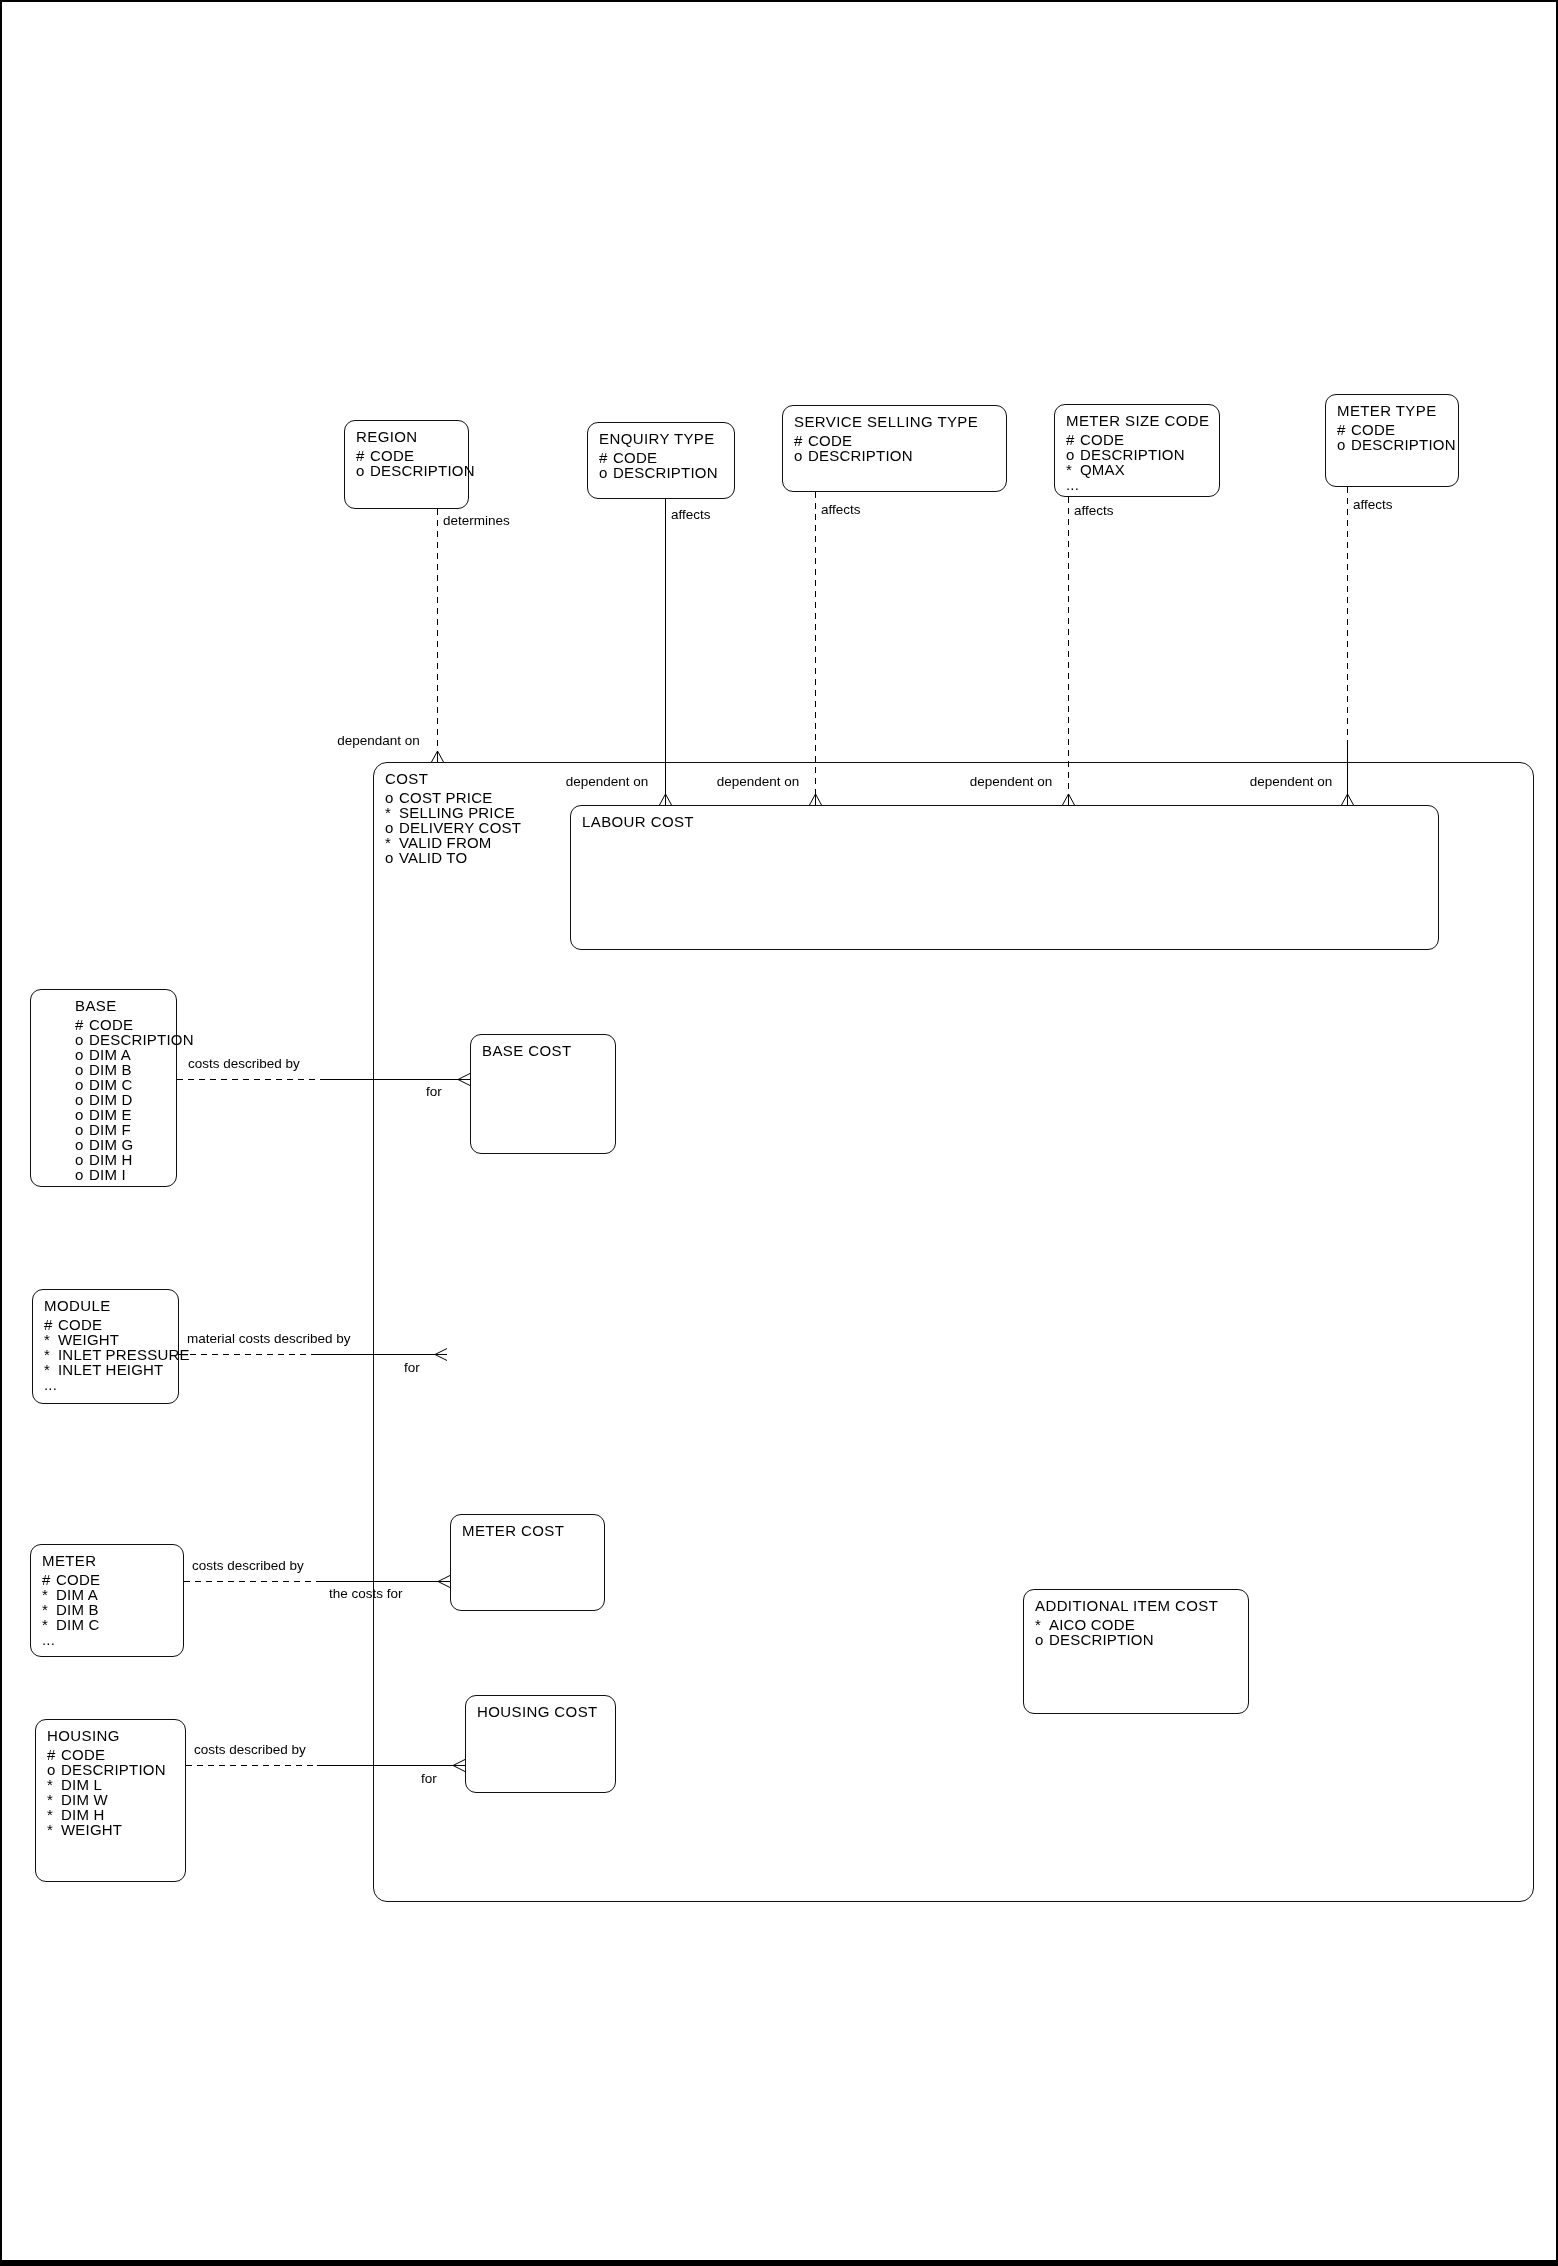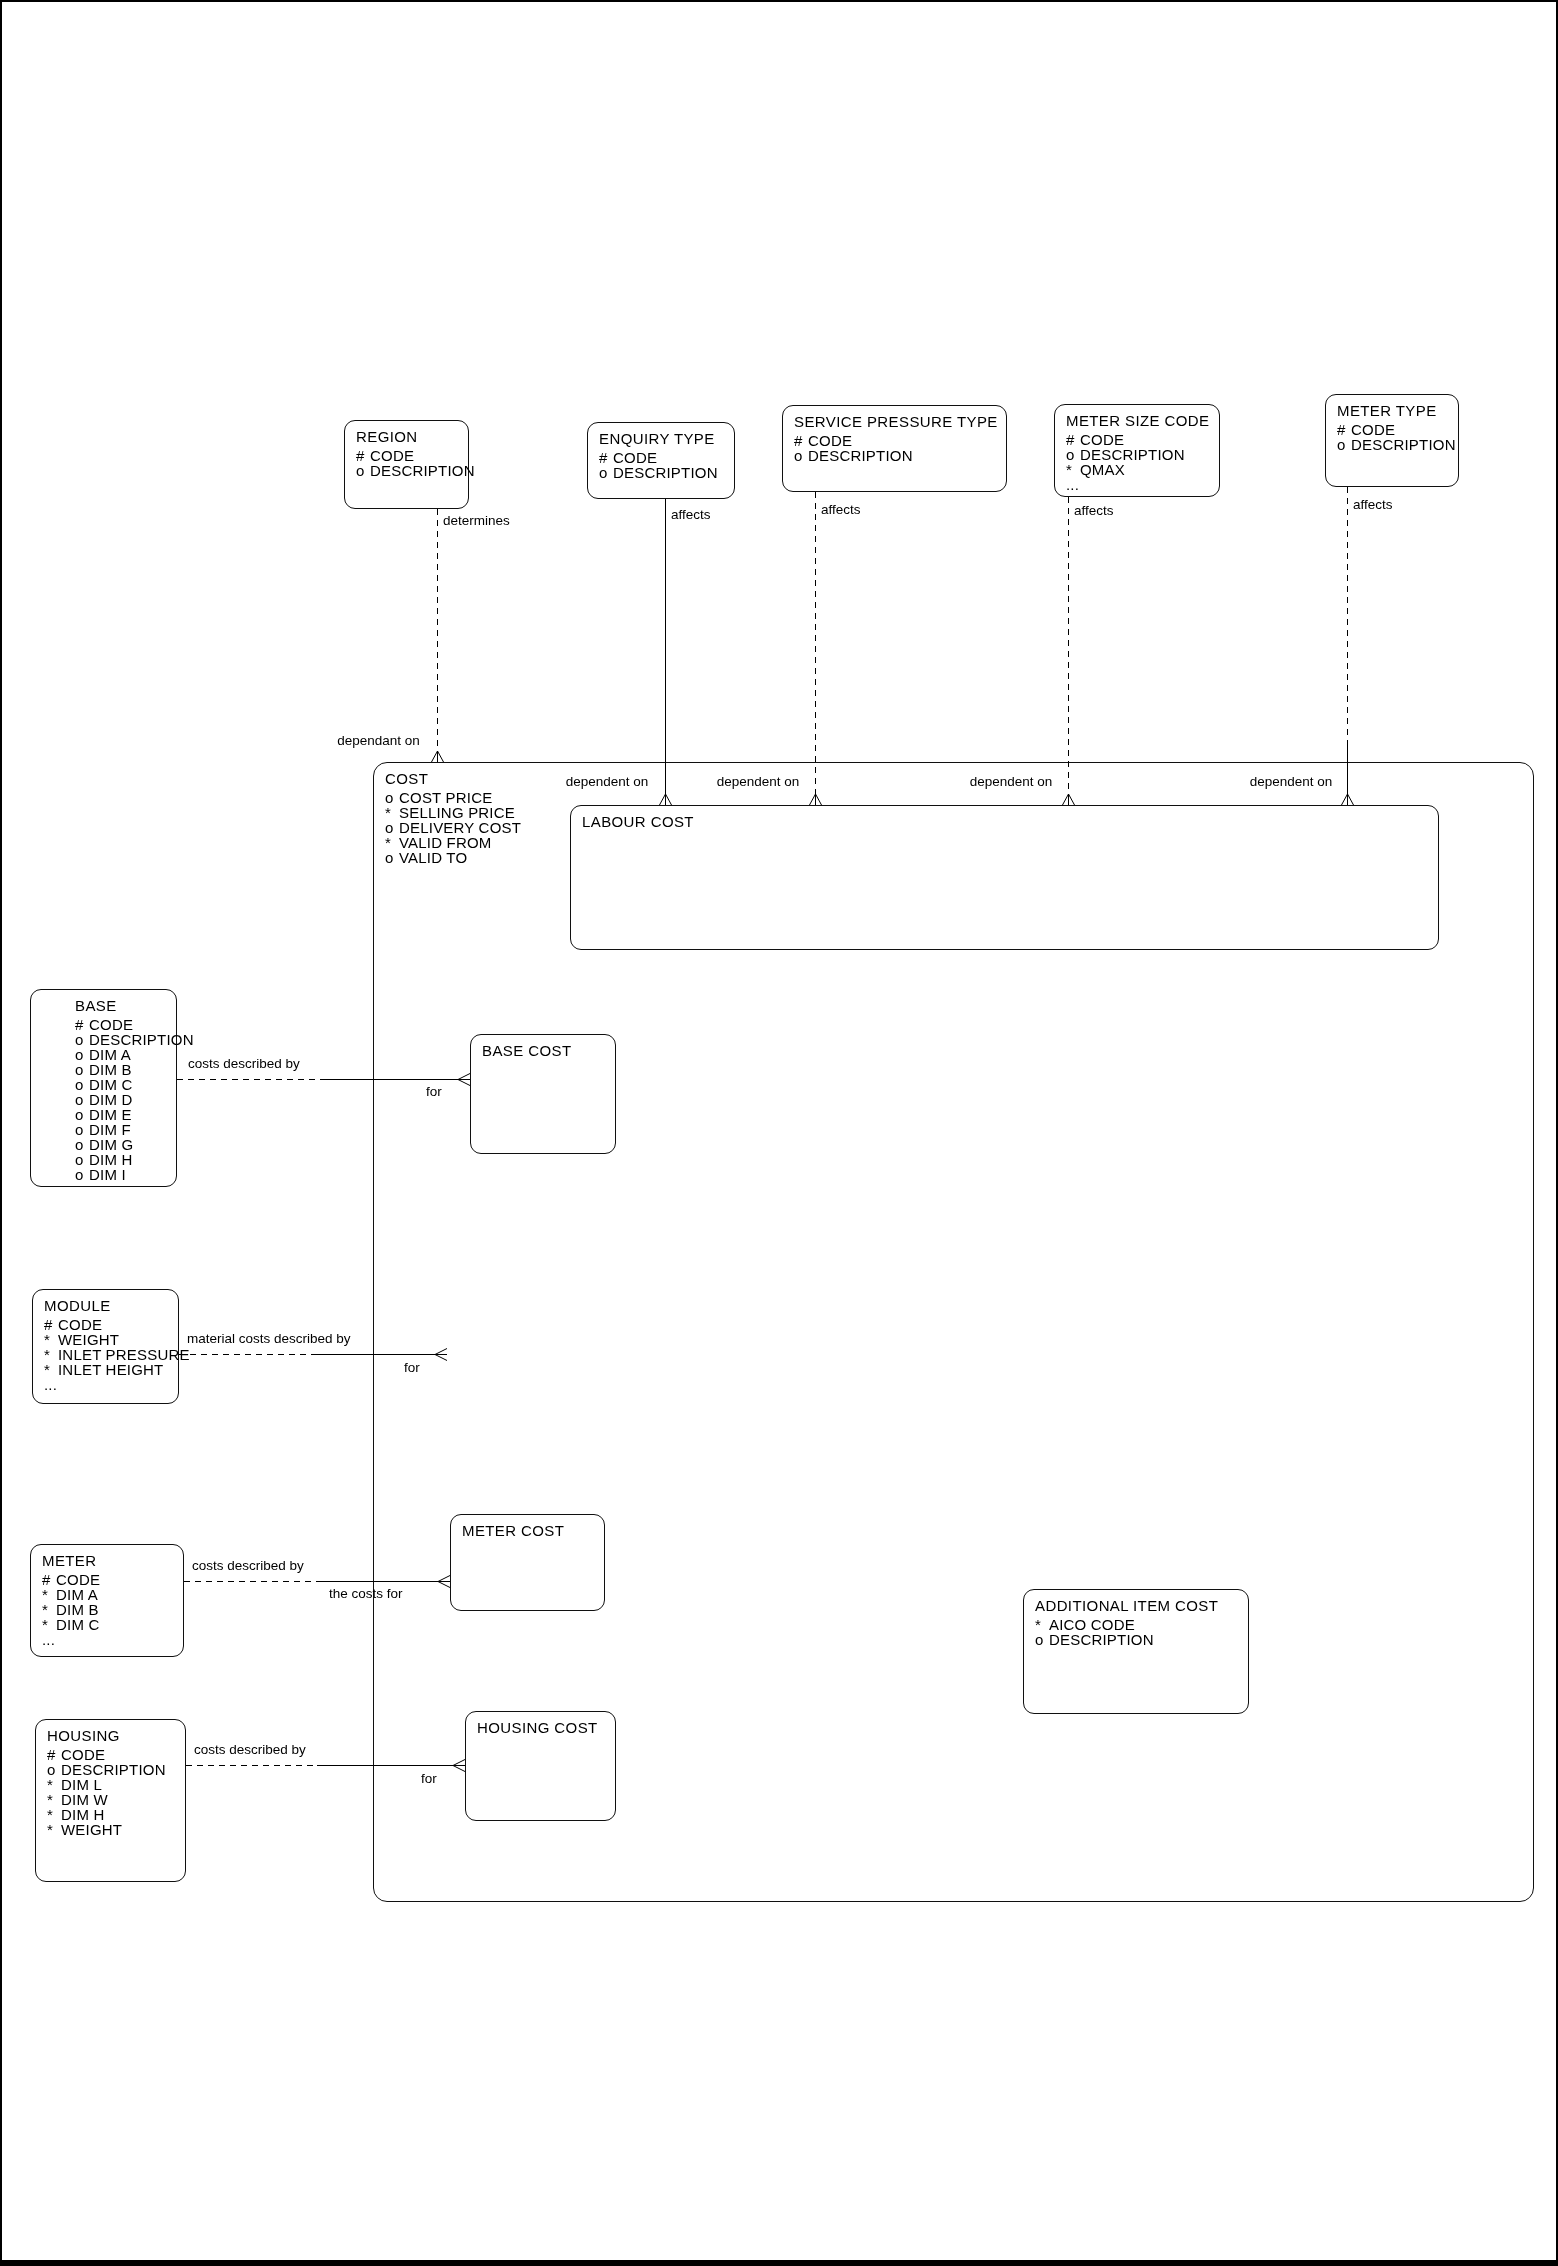--- a/index.html
+++ b/index.html
@@ -48,21 +48,21 @@
 
   <div class="entity" style="left:585px;top:420px;width:148px;height:77px;">
     <div class="etitle">ENQUIRY TYPE</div>
     <div class="eattrs">
         <div class="attr-line"><span class="sym">#</span><span>CODE</span></div>
         <div class="attr-line"><span class="sym">o</span><span>DESCRIPTION</span></div>
       </div>
   </div>
 
   <div class="entity" style="left:780px;top:403px;width:225px;height:87px;">
-    <div class="etitle">SERVICE PRESSURE TYPE</div>
+    <div class="etitle">SERVICE SELLING TYPE</div>
     <div class="eattrs">
         <div class="attr-line"><span class="sym">#</span><span>CODE</span></div>
         <div class="attr-line"><span class="sym">o</span><span>DESCRIPTION</span></div>
       </div>
   </div>
 
   <div class="entity" style="left:1052px;top:402px;width:166px;height:93px;">
     <div class="etitle">METER SIZE CODE</div>
     <div class="eattrs">
         <div class="attr-line"><span class="sym">#</span><span>CODE</span></div>
@@ -137,21 +137,21 @@
     <div class="eattrs">
         <div class="attr-line"><span class="sym">#</span><span>CODE</span></div>
         <div class="attr-line"><span class="sym">o</span><span>DESCRIPTION</span></div>
         <div class="attr-line"><span class="sym">*</span><span>DIM L</span></div>
         <div class="attr-line"><span class="sym">*</span><span>DIM W</span></div>
         <div class="attr-line"><span class="sym">*</span><span>DIM H</span></div>
         <div class="attr-line"><span class="sym">*</span><span>WEIGHT</span></div>
       </div>
   </div>
 
-  <div class="entity" style="left:463px;top:1693px;width:151px;height:110px;margin-top:16px;">
+  <div class="entity" style="left:463px;top:1693px;width:151px;height:98px;">
     <div class="etitle">HOUSING COST</div>
   </div>
 
   <div class="entity" style="left:1021px;top:1587px;width:226px;height:125px;">
     <div class="etitle">ADDITIONAL ITEM COST</div>
     <div class="eattrs">
         <div class="attr-line"><span class="sym">*</span><span>AICO CODE</span></div>
         <div class="attr-line"><span class="sym">o</span><span>DESCRIPTION</span></div>
       </div>
   </div>

